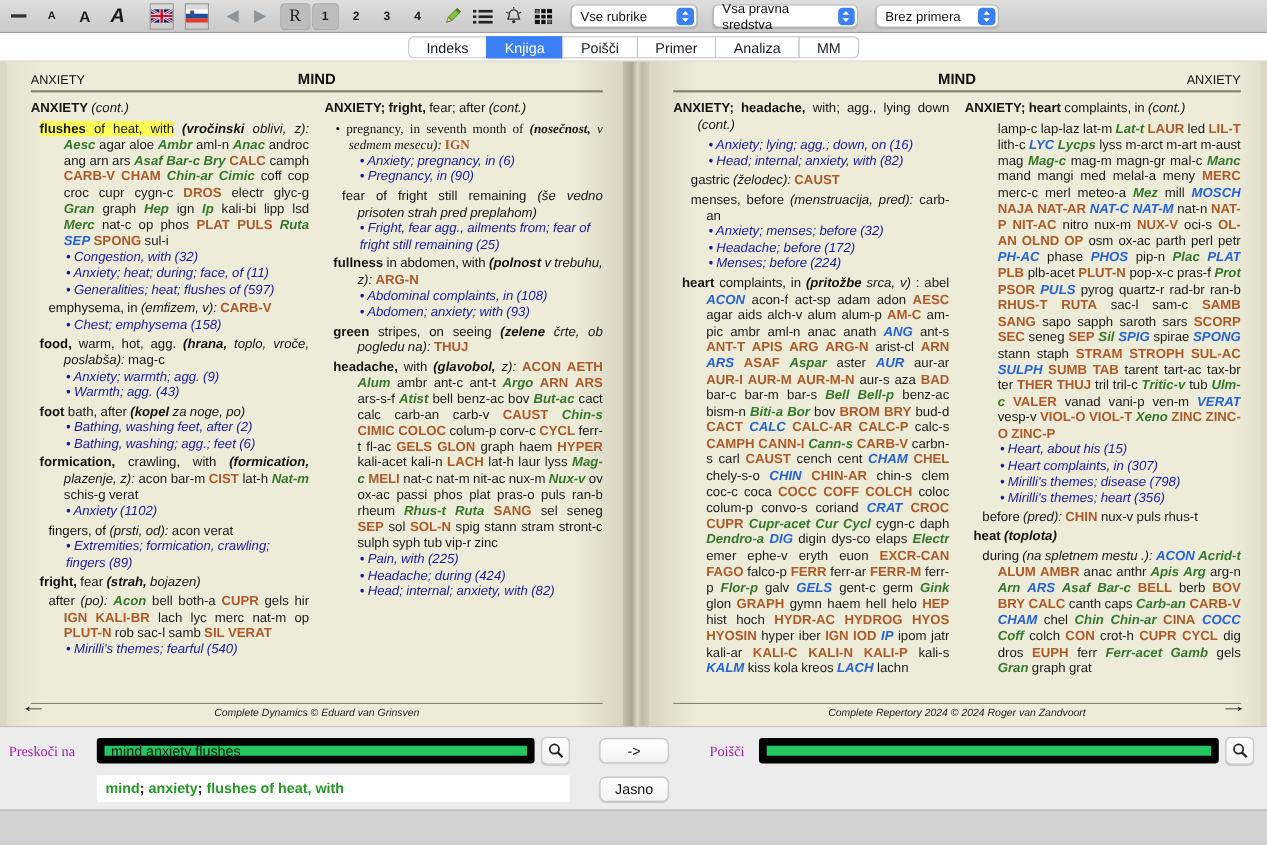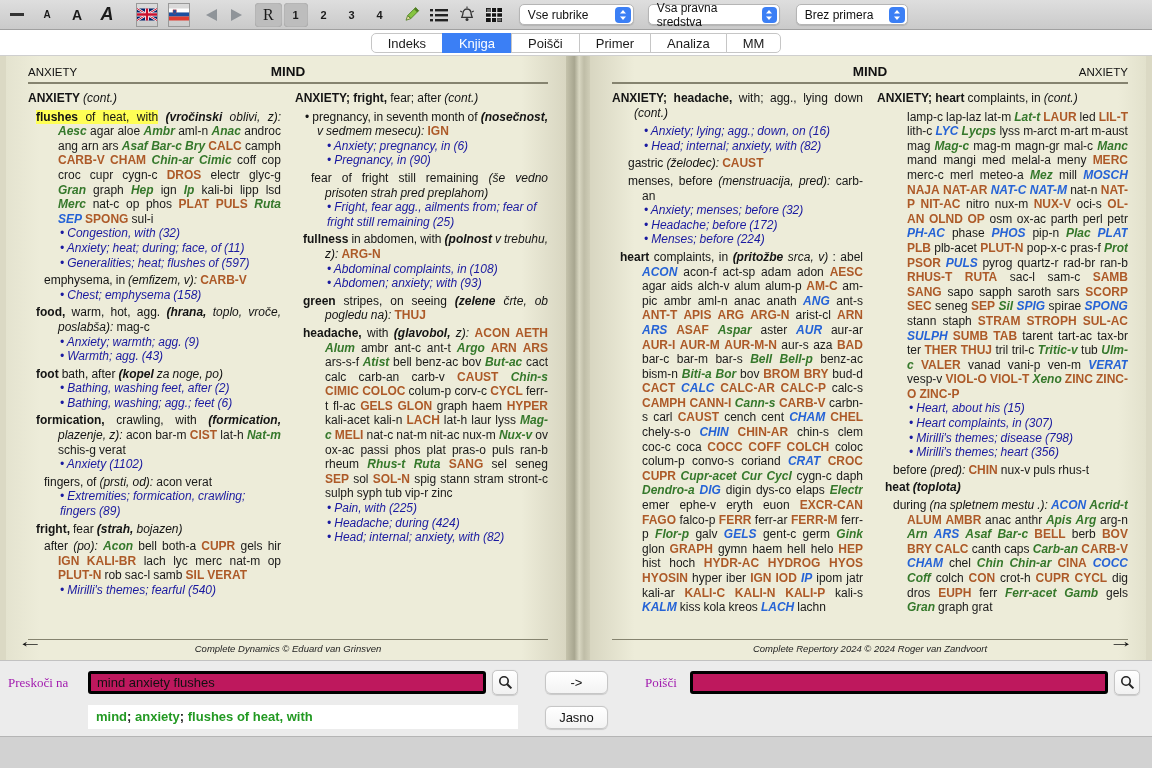--- a/index.html
+++ b/index.html
@@ -61,39 +61,39 @@
   .ph-side { width:120px; }
   .ph-center { flex:1; text-align:center; font-weight:bold; font-size:13.5px; }
   .ph-right { text-align:right; }
   .header-rule { height:2px; background:#85836f; margin:3px 0 7px 0; }
   .columns { display:flex; gap:14px; height:545px; overflow:hidden; }
   .col { width:50%; overflow:hidden; font-size:12px; line-height:14.6px; color:#141414; text-align:justify; word-spacing:-0.3px; }
   .e { margin:0; }
   .e.head { padding-left:22px; text-indent:-22px; margin-bottom:4px; }
   .e.r0 { padding-left:30px; text-indent:-22px; margin-top:3px; }
   .e.r1 { padding-left:30px; text-indent:-14px; margin-top:3px; }
-  .e.rb { padding-left:22px; text-indent:-12px; margin-top:3px; }
+  .e.rb { padding-left:22px; text-indent:-12px; margin-top:3px;font-family:Liberation Serif, serif; }
   .e.x  { padding-left:32px; text-indent:0; color:#1a1aa0; font-style:italic; text-align:left; }
   .e.rem{ padding-left:30px; text-indent:0; }
   .t-b { font-weight:bold; } .t-i { font-style:italic; } .t-bi { font-weight:bold; font-style:italic; }
   .t-hl { background:#ffff55; } .t-hlb { background:#ffff55; font-weight:bold; }
   .g1 { color:#1a1a1a; }
   .g2 { color:#35782b; font-weight:bold; font-style:italic; }
   .g3 { color:#ad5a28; font-weight:bold; }
   .g4 { color:#2563d6; font-weight:bold; font-style:italic; }
   .page-footer { position:absolute; bottom:6px; left:22px; right:18px; }
   .footer-rule { height:1.5px; background:#85836f; margin-bottom:3px; }
   .footer-text { text-align:center; font-style:italic; font-size:9.5px; color:#222; }
   .nav-arrow { position:absolute; bottom:8px; font-size:17px; font-weight:bold; color:#111; transform:scaleX(1.5); cursor:default; }
   .nav-arrow.prev { left:16px; } .nav-arrow.next { right:16px; }
   
   .bottombar { position:absolute; top:660px; left:0; width:1152px; height:76px; background:#ececec; border-top:1px solid #c2c2c2; }
   .bb-label { position:absolute; font-size:13px; color:#a21caf;font-family:Liberation Serif, serif; }
   .field {
-    position:absolute; height:23px; background:#be185d; border:3px solid #000000; border-radius:3px;
+    position:absolute; height:23px; background:#22c55e; border:7px solid #000000; border-radius:3px;
     font-size:13px; font-family:"Liberation Sans",sans-serif; padding:1px 6px; color:#111;
   }
   .sq-btn {
     position:absolute; width:26px; height:25px; background:linear-gradient(#fff,#f1f1f1);
     border:1px solid #c6c6c6; border-radius:5px; display:flex; align-items:center; justify-content:center;
     box-shadow:0 .5px 1px rgba(0,0,0,.15);
   }
   .pill-btn {
     position:absolute; width:63px; height:23px; background:linear-gradient(#fff,#f3f3f3);
     border:1px solid #c6c6c6; border-radius:6px; font-size:13px; color:#111;

